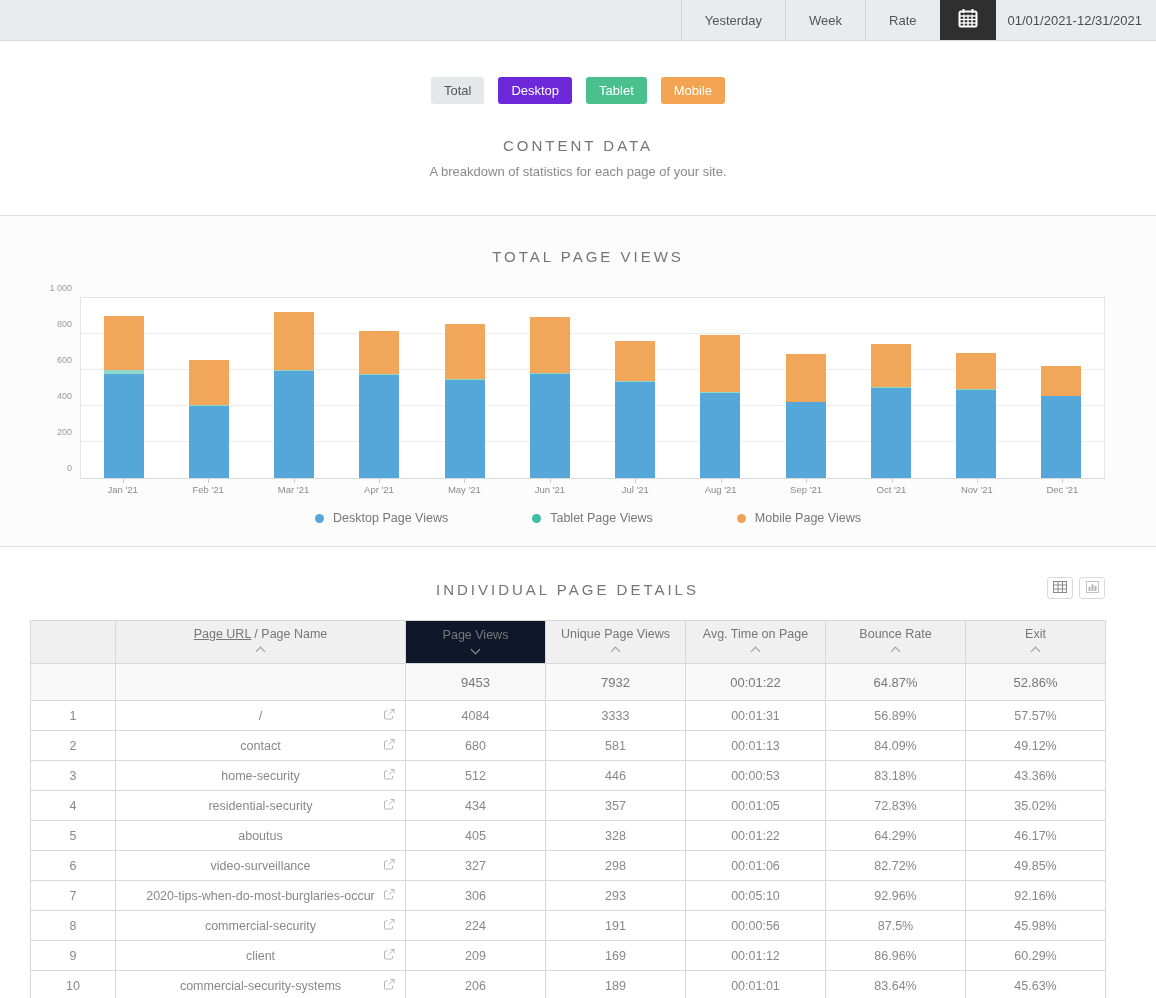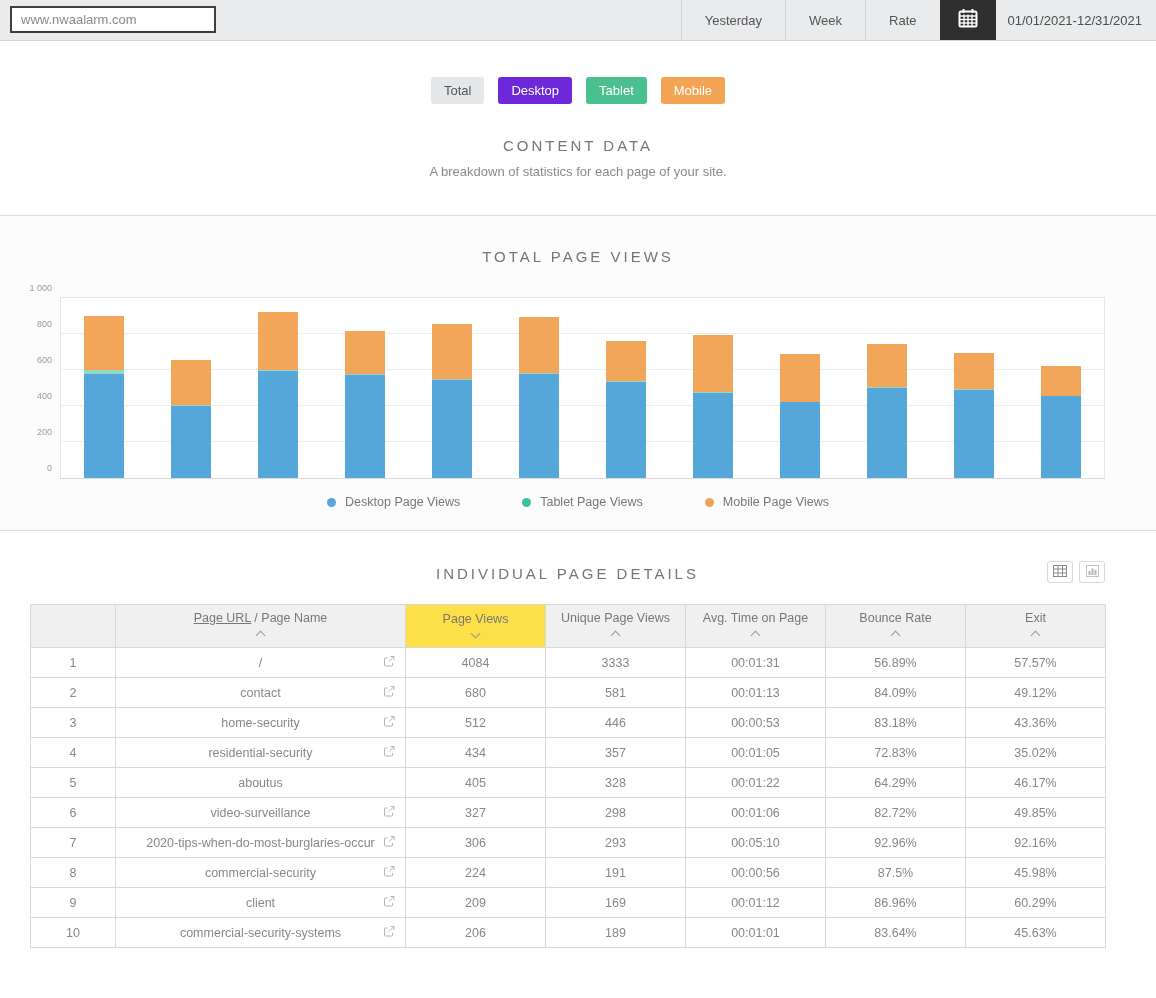--- a/index.html
+++ b/index.html
@@ -24,67 +24,66 @@
   .chip-tablet  { background:#4ac08f; color:#fff; }
   .chip-mobile  { background:#f2a452; color:#fff; }
 
   
   .sec-title { text-align:center; font-size:15px; letter-spacing:3px; color:#757575; }
   .content-title { margin-top:33px; }
   .content-sub { margin-top:10px; text-align:center; font-size:13px; color:#8a8a8a; }
   .divider { margin-top:36px; border:none; border-top:1px solid #dcdcdc; width:100%; }
 
   
-  .chart-section { background:#fcfcfc; padding-bottom:1px; }
+  .chart-section { background:#fcfcfc; padding-bottom:1px;padding-left:20px; }
   .chart-title { padding-top:32px; }
   .chart-wrap { margin:32px 51px 0 60px; position:relative; }
   .plot { position:relative; height:182px; background:#fff; border:1px solid #e6e6e6; border-bottom:1px solid #d9d9d9; }
   .gridline { position:absolute; left:0; right:0; height:1px; background:#ececec; }
   .ylab { position:absolute; right:calc(100% + 9px); transform:translateY(-50%); font-size:9px; color:#9a9a9a; white-space:nowrap; }
   .bars { position:absolute; inset:0; display:flex; }
   .slot { flex:1; display:flex; justify-content:center; align-items:flex-end; }
   .bar { width:40px; height:100%; display:flex; flex-direction:column; justify-content:flex-end; }
   .xlabels { display:flex; margin-top:5px; }
   .xlab { flex:1; text-align:center; font-size:9.5px; color:#8a8a8a; position:relative; }
   .xlab::before { content:""; position:absolute; top:-5px; left:50%; width:1px; height:4px; background:#ccc; }
-  .legend { display:flex; justify-content:center; gap:62px; margin:16px 0 20px 0; }
+  .legend { display:flex; justify-content:center; gap:84px; margin:16px 0 20px 0; }
   .legend-item { display:flex; align-items:center; gap:9px; font-size:12.5px; color:#777; cursor:pointer; }
   .legend-dot { width:9px; height:9px; border-radius:50%; }
 
   
   .details-head { margin:0 30px; width:1075px; position:relative; }
   .details-title { padding-top:34px; }
   .view-toggles { position:absolute; right:0; top:30px; display:flex; gap:6px; }
   .toggle-btn { width:26px; height:22px; border:1px solid #d9d9d9; border-radius:3px; background:#fff;
     display:flex; align-items:center; justify-content:center; cursor:pointer; }
 
   
   .tbl-wrap { margin:22px 30px 0 30px; width:1075px; }
   table { border-collapse:collapse; width:100%; table-layout:fixed; }
   col.c-rank { width:85px; } col.c-name { width:290px; }
   col.c-val { width:140px; }
   th, td { border:1px solid #d8d8d8; text-align:center; font-weight:normal; }
   th { background:#f0f0f0; color:#777; font-size:12.5px; height:43px; vertical-align:middle; cursor:pointer; }
-  th.active { background:#fde047;margin-top:20px; }
+  th.active { background:#0f172a;margin-top:20px; }
   th.rank-h { cursor:default; }
   .hdr-link { text-decoration:underline; }
   .hdr-rest { margin-left:3px; }
   .chev { display:inline-block; width:7px; height:7px; border-left:1.5px solid #9a9a9a; border-top:1.5px solid #9a9a9a; margin-top:7px; }
   .chev.up { transform:rotate(45deg); }
   .chev.down { transform:rotate(225deg); margin-top:2px; }
   tr.summary td { height:37px; background:#f8f8f8; color:#777; font-size:13px; }
   tr.data-row td { height:30px; background:#fff; color:#888; font-size:12.5px; }
   td.name-cell { position:relative; }
   .ext-icon { position:absolute; right:10px; top:50%; transform:translateY(-50%); cursor:pointer; }
 </style>
 </head>
 <body>
 
 <div class="topbar">
-  <input class="url-input" value="www.nwaalarm.com" style="">
   <div class="topbar-spacer"></div>
   <div class="range-btn">Yesterday</div>
   <div class="range-btn">Week</div>
   <div class="range-btn">Rate</div>
   <div class="cal-btn">
     <span>
       <svg width="22" height="22" viewBox="0 0 22 22">
         <rect x="2.5" y="4.5" width="17" height="15" rx="1.5" fill="none" stroke="#fff" stroke-width="2"></rect>
         <line x1="6.5" y1="2" x2="6.5" y2="6" stroke="#fff" stroke-width="2"></line>
         <line x1="15.5" y1="2" x2="15.5" y2="6" stroke="#fff" stroke-width="2"></line>
@@ -207,20 +206,34 @@
             </div>
           </div>
           <div class="slot">
             <div class="bar">
               <div style="height: 16.5%; background: rgb(242, 166, 90);"></div>
               <div style="height: 0.3%; background: rgb(143, 216, 200);"></div>
               <div style="height: 45.5%; background: rgb(85, 167, 218);"></div>
             </div>
           </div>
         </div>
+      </div>
+    <div class="xlabels">
+        <div class="xlab">Jan '21</div>
+        <div class="xlab">Feb '21</div>
+        <div class="xlab">Mar '21</div>
+        <div class="xlab">Apr '21</div>
+        <div class="xlab">May '21</div>
+        <div class="xlab">Jun '21</div>
+        <div class="xlab">Jul '21</div>
+        <div class="xlab">Aug '21</div>
+        <div class="xlab">Sep '21</div>
+        <div class="xlab">Oct '21</div>
+        <div class="xlab">Nov '21</div>
+        <div class="xlab">Dec '21</div>
       </div>
   </div>
 
   <div class="legend">
       <div class="legend-item">
         <span class="legend-dot" style="background: rgb(85, 167, 218);"></span>
         <span>Desktop Page Views</span>
       </div>
       <div class="legend-item">
         <span class="legend-dot" style="background: rgb(63, 191, 159);"></span>
@@ -295,20 +308,29 @@
           <span>Bounce Rate</span><br>
           <span class="chev up"></span>
         </th>
         <th>
           <span>Exit</span><br>
           <span class="chev up"></span>
         </th>
       </tr>
     </thead>
     <tbody>
+      <tr class="summary">
+        <td></td>
+        <td></td>
+        <td>9453</td>
+        <td>7932</td>
+        <td>00:01:22</td>
+        <td>64.87%</td>
+        <td>52.86%</td>
+      </tr>
     <tr class="data-row">
           <td>1</td>
           <td class="name-cell"><span>/</span><span class="ext-icon"><svg width="12" height="12" viewBox="0 0 12 12" fill="none">
                 <path d="M4.5 2.5H2.2c-.4 0-.7.3-.7.7v6.6c0 .4.3.7.7.7h6.6c.4 0 .7-.3.7-.7V7.5" stroke="#b5b5b5"></path>
                 <path d="M7.5 1h3.5v3.5" stroke="#b5b5b5"></path>
                 <path d="M10.8 1.2 6 6" stroke="#b5b5b5"></path>
               </svg></span></td>
           <td>4084</td>
           <td>3333</td>
           <td>00:01:31</td>

